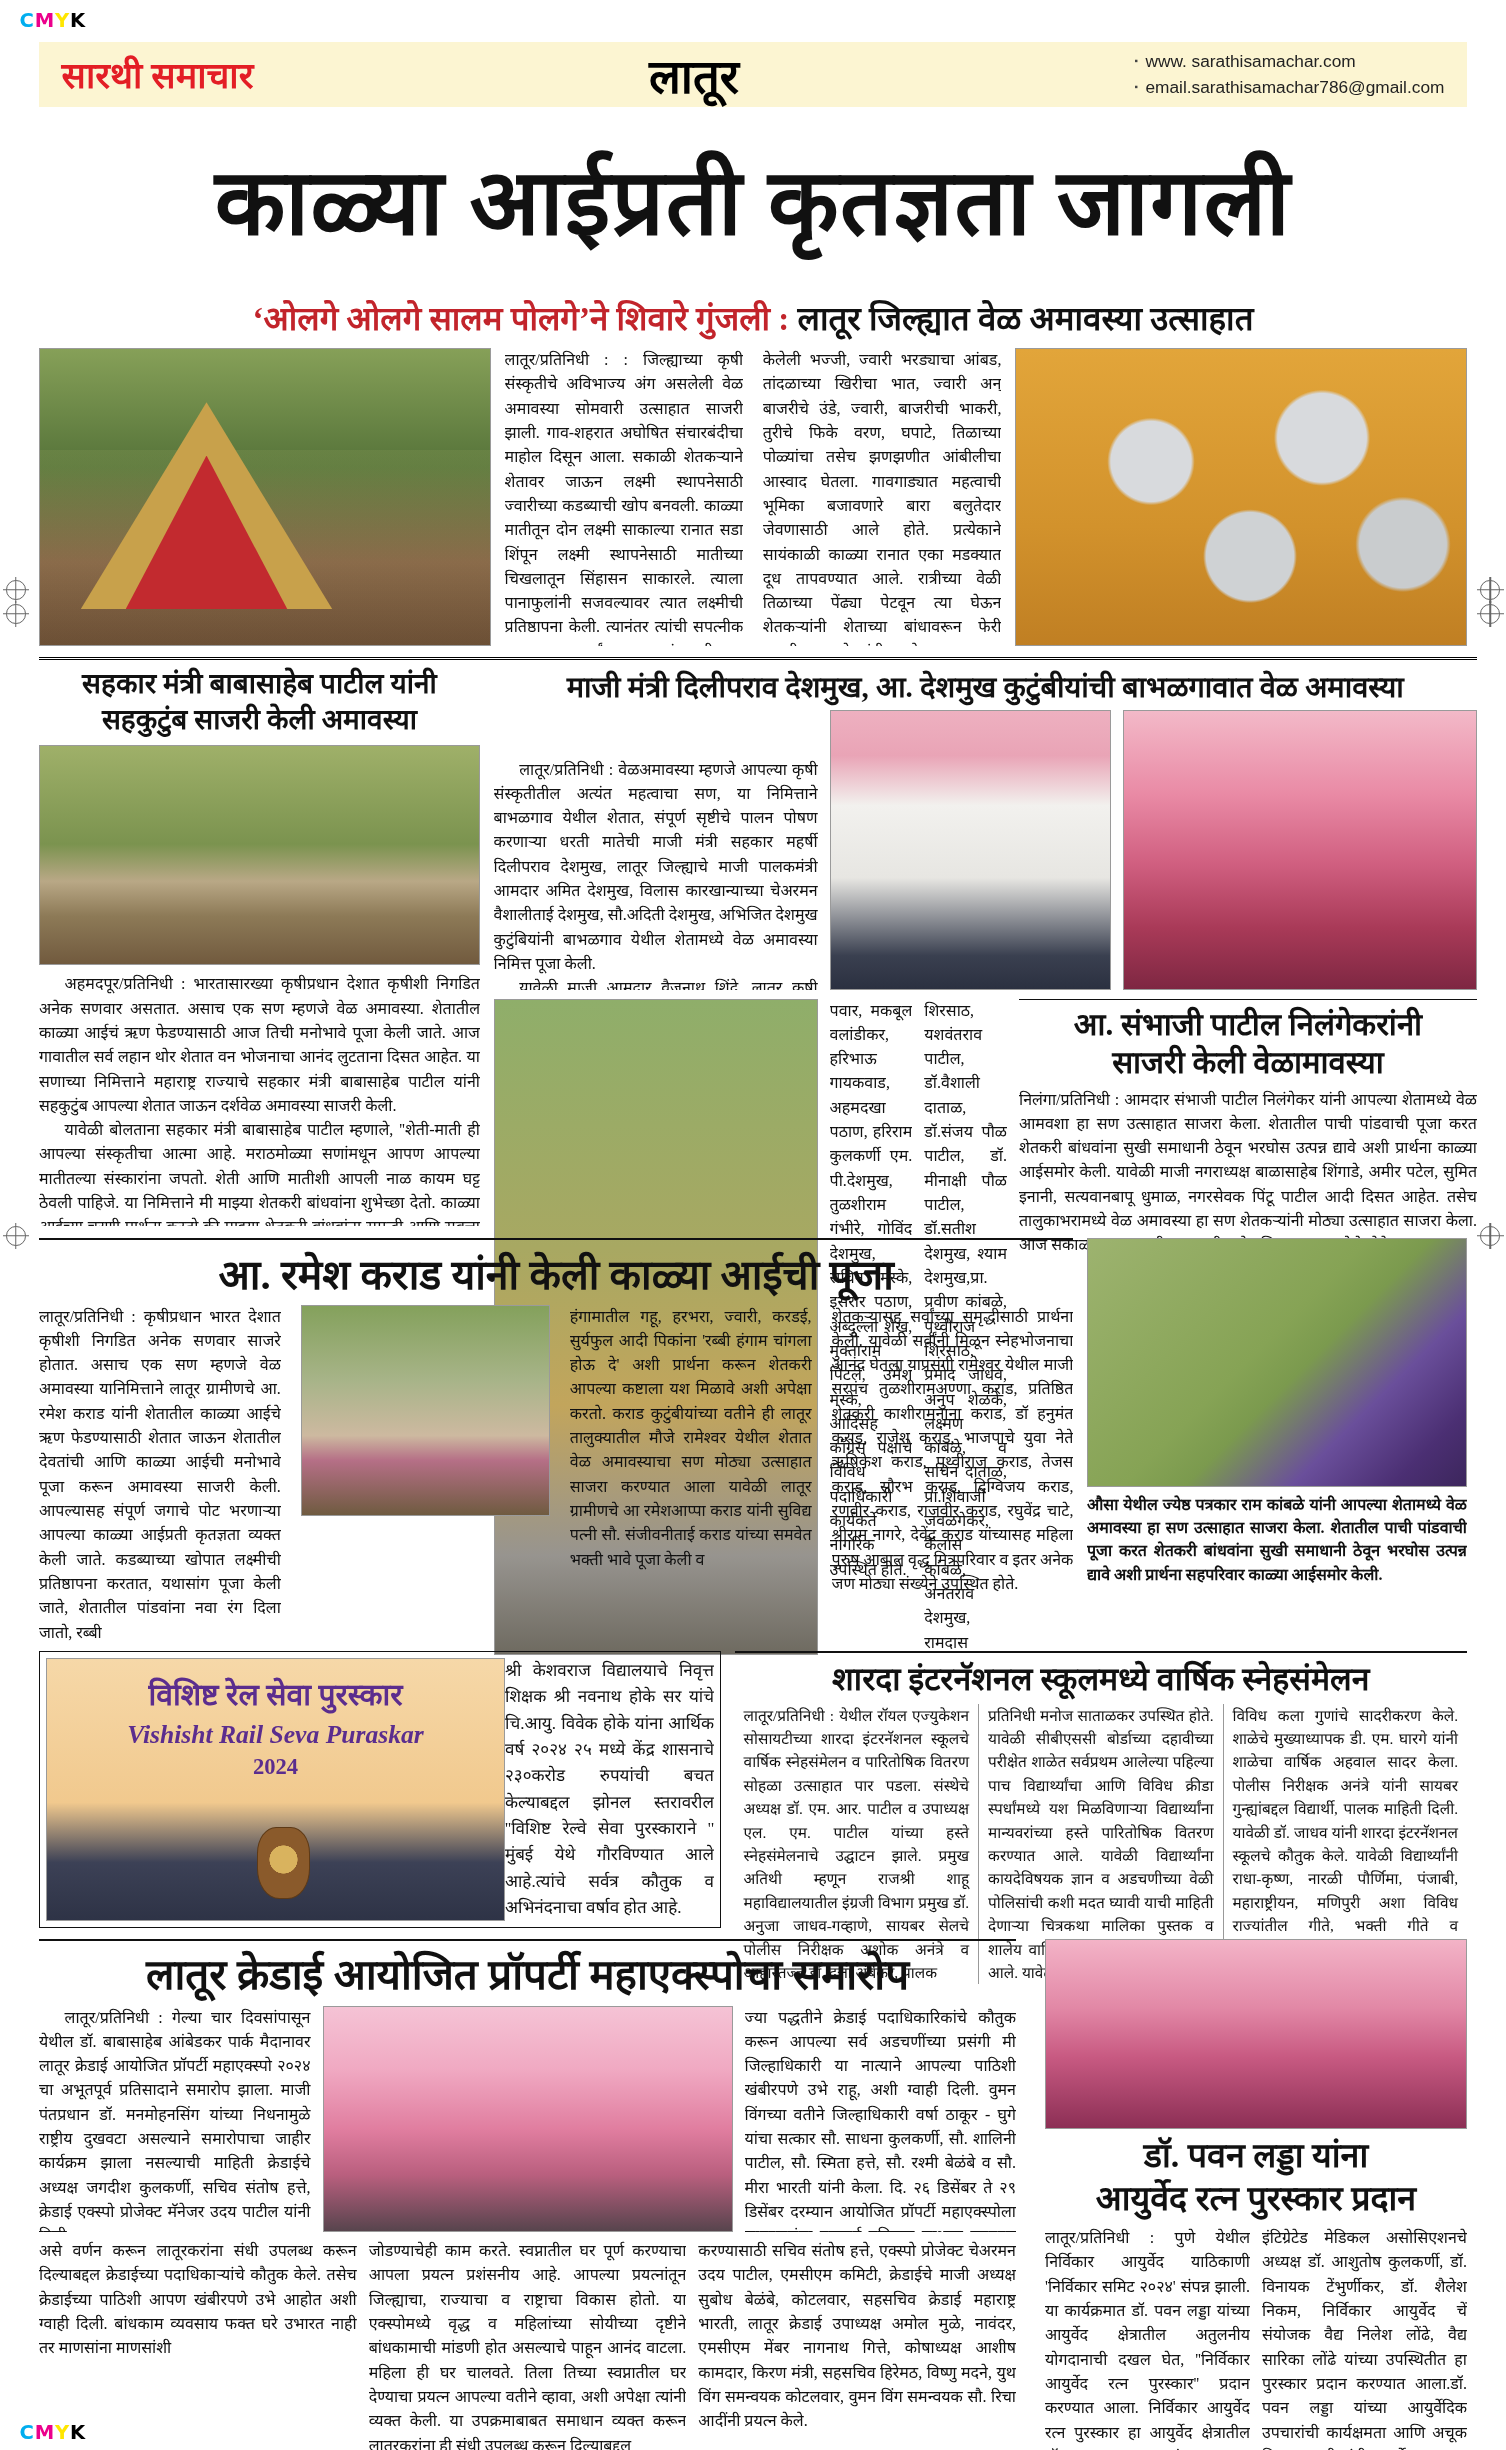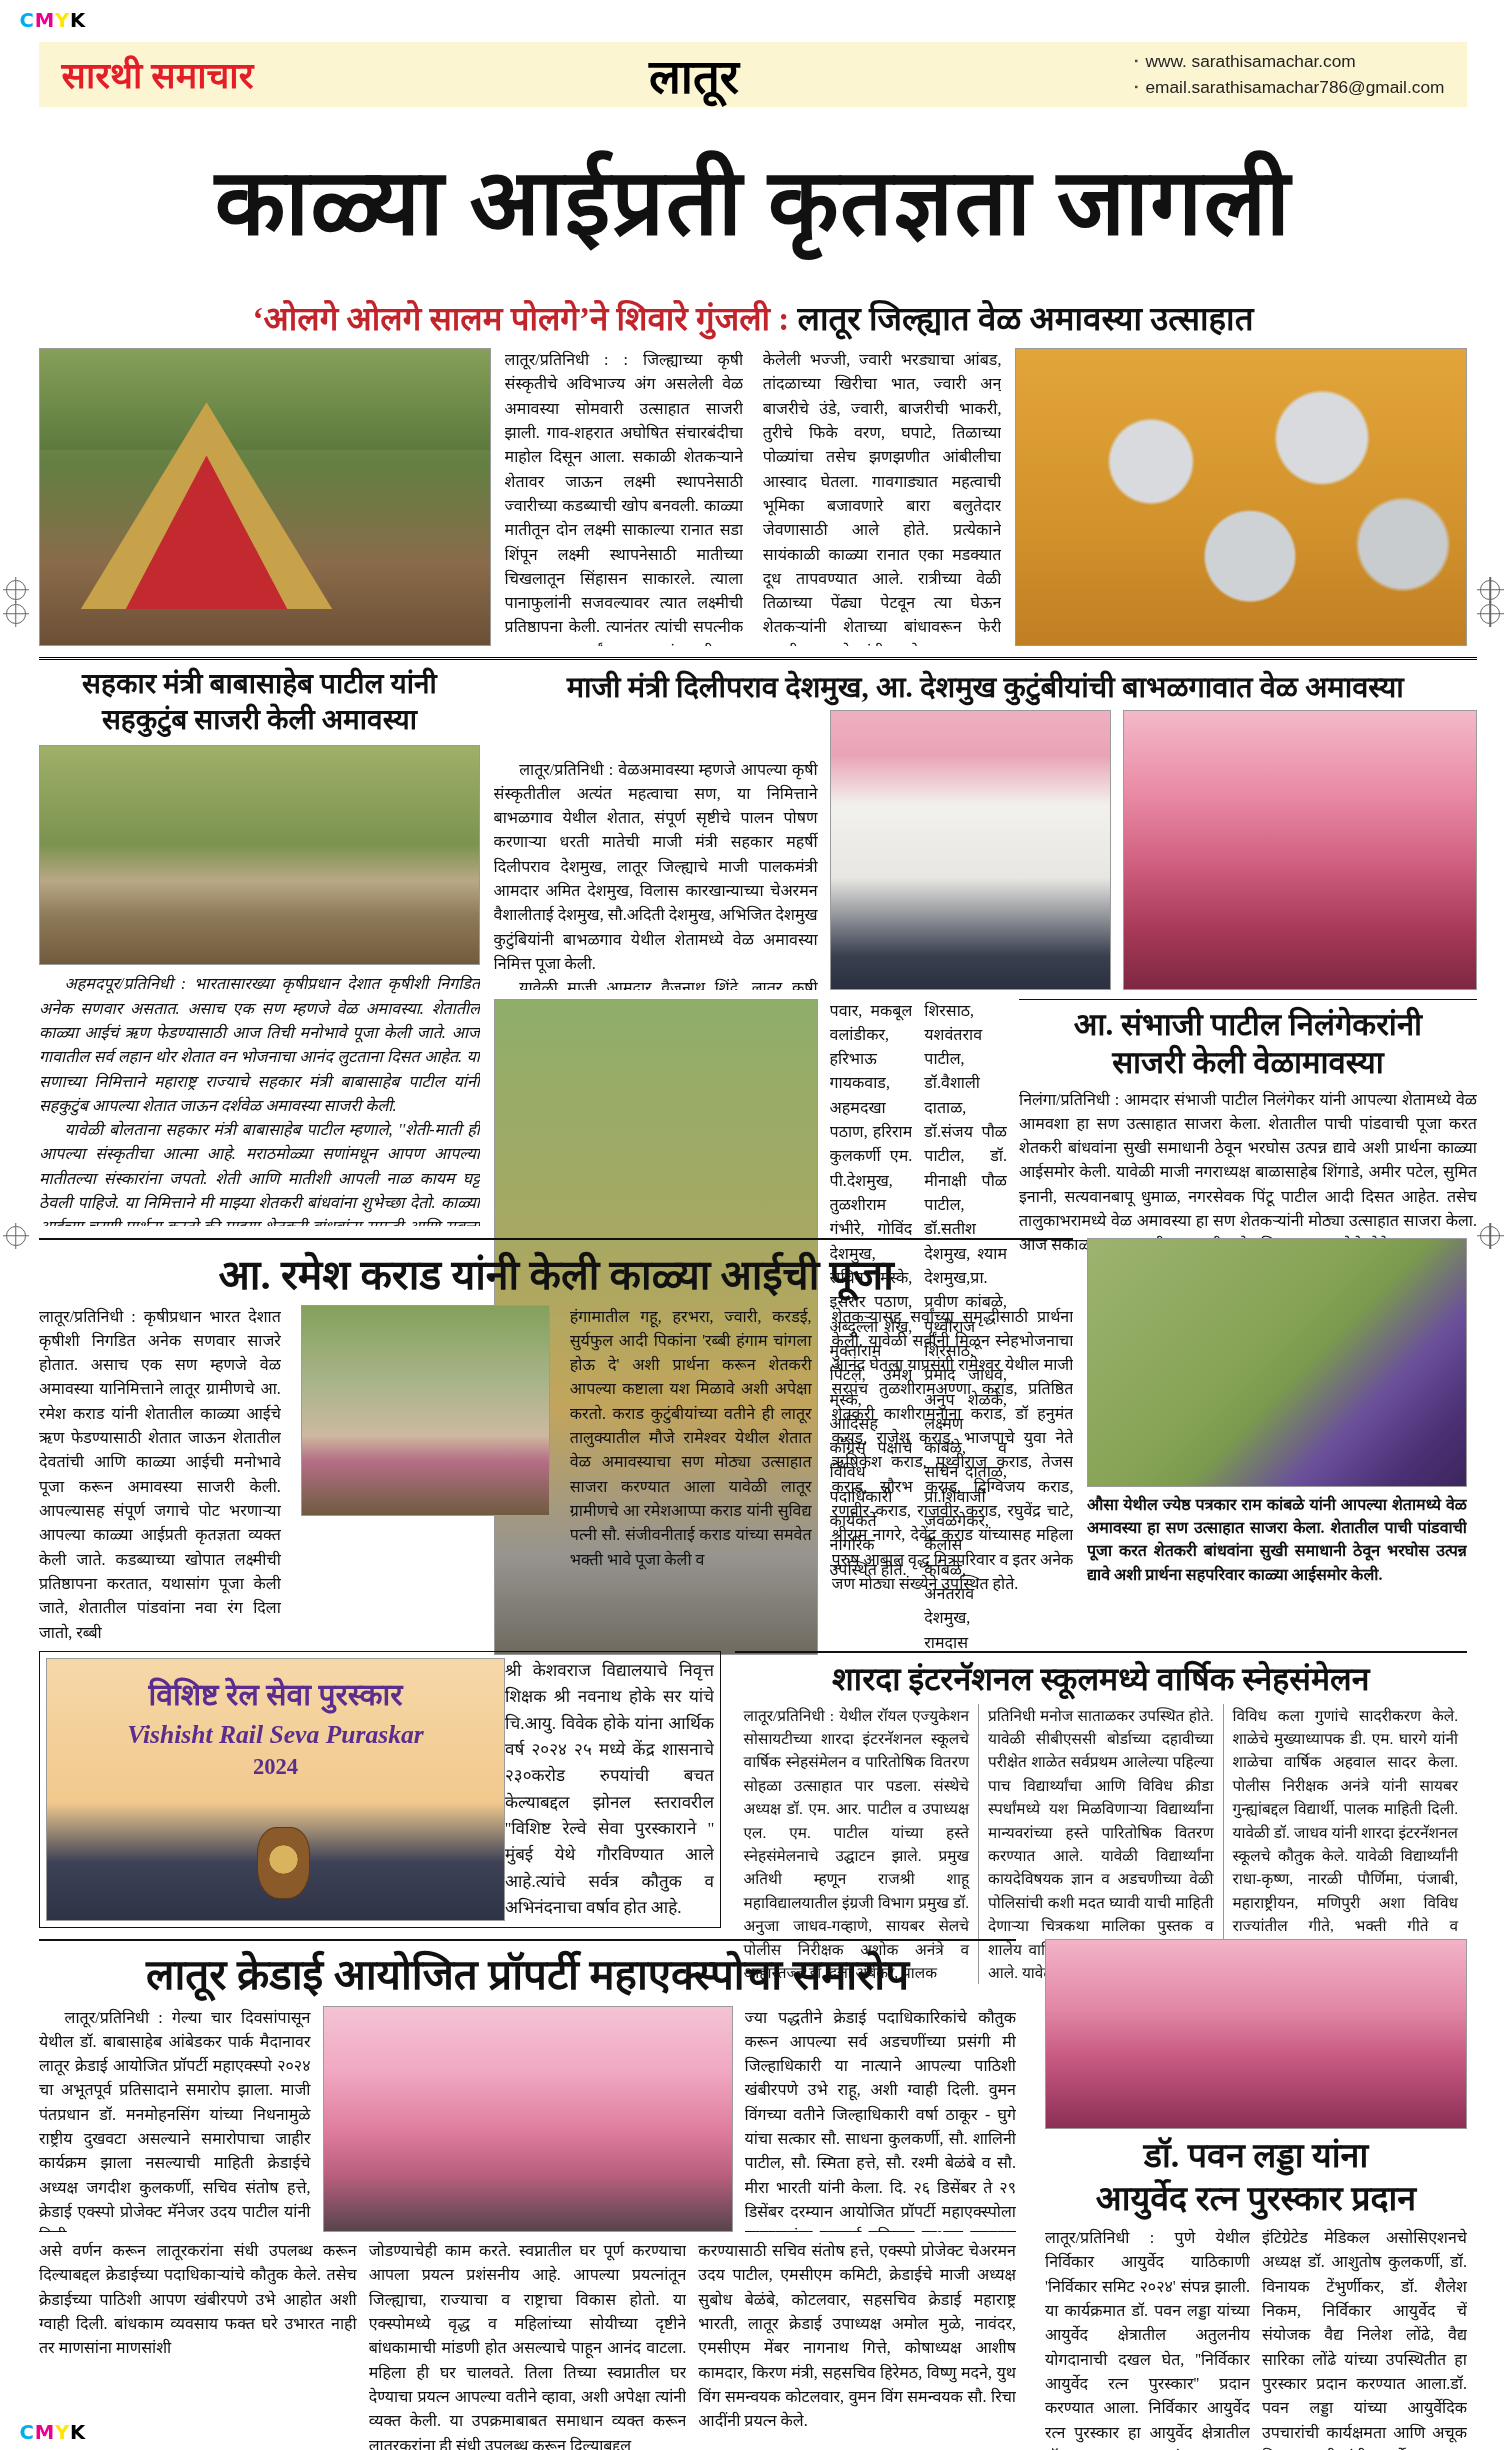--- a/index.html
+++ b/index.html
@@ -52,21 +52,21 @@
       radial-gradient(circle at 52% 70%, #cfd2d4 0 14%, transparent 15%),
       radial-gradient(circle at 52% 70%, #e8e3cf 0 8%, transparent 9%),
       radial-gradient(circle at 86% 66%, #c9ccce 0 10%, transparent 11%),
       linear-gradient(180deg,#E2A53A,#D2922C 60%,#C07F23); }
 
   
   .secA { position:absolute; left:39px; right:29px; top:657px; height:569px; border-top:3px double #000; padding-top:6px; display:flex; gap:13.6px; }
   .colL { width:441px; display:flex; flex-direction:column; }
   .colL h2 { font-size:28px; line-height:1.3; }
   .ph-family { height:220px; margin-top:6px; background:linear-gradient(180deg,#9fb069,#7b934f 45%,#b9a886 62%,#8d7a57 78%,#715a3e); }
-  .colL .col { flex:1; margin-top:7.5px;font-style:italic; }
+  .colL .col { flex:1; margin-top:7.5px; }
   .colRt { flex:1; display:flex; flex-direction:column; }
   .colRt h2 { font-size:29px; height:44px; }
   .rowA { display:flex; gap:12px; height:280px; margin-top:4.5px; }
   .rowA .col { width:324px;margin-top:48px; }
   .ph-men { flex:1; background:linear-gradient(180deg,#eeb0c0 0%,#e9a4b6 16%,#f2f1ee 34%,#e7e6e2 60%,#3a4050 88%,#2b3040); }
   .ph-women { width:354px; background:linear-gradient(180deg,#f3b9c8,#e98aa5 30%,#d05f80 55%,#a93a58 78%,#7e2742); }
   .rowB { display:flex; gap:12px; flex:1; margin-top:9px; }
   .ph-treeshrine { width:324px; height:100%; background:linear-gradient(180deg,#8fae6a,#a8a862 38%,#c2a55c 62%,#97948f 85%,#6e6a60); }
   .rowB .col { flex:1; }
   .nilcard { width:458px; border-top:1.5px solid #111; padding-top:6px; display:flex; flex-direction:column; }

